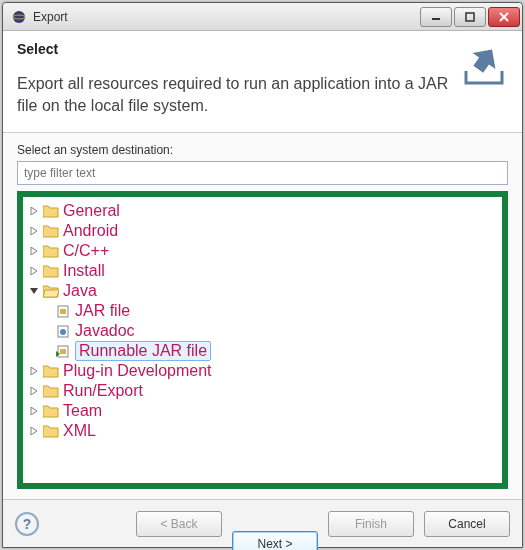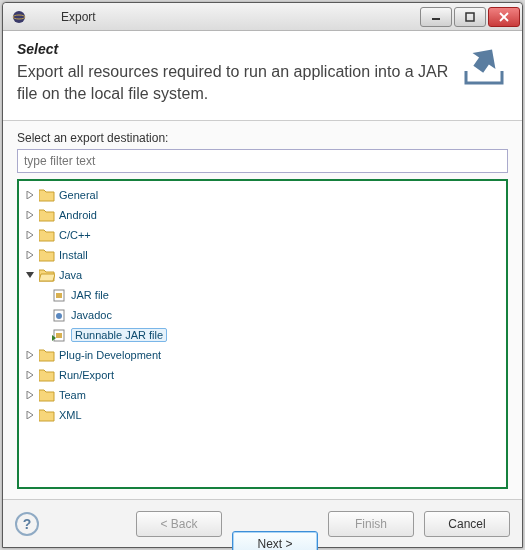--- a/index.html
+++ b/index.html
@@ -1,32 +1,32 @@
 <!DOCTYPE html>
 <html><head>
 <meta charset="utf-8">
 <style>
   * { box-sizing: border-box; margin: 0; padding: 0; font-family: "Segoe UI", Tahoma, sans-serif; }
   body { background: #d9d9d9; width: 525px; height: 550px; overflow: hidden; }
   .window { width: 521px; height: 546px; margin: 2px; background: #fff; border: 1px solid #5a5a5a; border-radius: 4px 4px 0 0; display: flex; flex-direction: column; box-shadow: 0 0 3px rgba(0,0,0,0.3); }
   .titlebar { height: 28px; background: linear-gradient(#f4f4f4,#dcdcdc); border-bottom: 1px solid #b5b5b5; display: flex; align-items: center; padding: 0 2px 0 8px; border-radius: 4px 4px 0 0; }
   .title-icon { width: 16px; height: 16px; margin-right: 6px; }
-  .title-text { font-size: 12px; color: #333; flex: 1; margin-left: 28px; }
+  .title-text { font-size: 12px; color: #333; flex: 1; }
   .winbtns { display: flex; gap: 2px; }
   .winbtn { width: 32px; height: 20px; border: 1px solid #8a8a8a; border-radius: 3px; background: linear-gradient(#f7f7f7,#d0d0d0); display:flex; align-items:center; justify-content:center; cursor: default; }
   .winbtn.close { background: linear-gradient(#f08080,#c93c3c); border-color:#a02020; }
   .header { background: #fff; padding: 10px 14px 14px 14px; display:flex; border-bottom:1px solid #ccc; }
   .header-text { flex:1; }
-  .header-title { font-size: 14px; font-weight: bold; color:#222; margin-bottom:4px;font-style:italic; }
+  .header-title { font-size: 14px; font-weight: bold; color:#222; margin-bottom:16px; }
   .header-desc { font-size: 16px; color:#444; line-height:1.4; }
   .header-icon { width:48px; height:48px; margin-left:8px; }
   .body { flex:1; padding: 10px 14px; background:#fafafa; display:flex; flex-direction:column; }
   .field-label { font-size:12px; color:#333; margin-bottom:4px; }
   .filter-input { width:100%; height:24px; border:1px solid #aac; padding:0 6px; font-size:12px; background:#fff; color:#ef4444; }
-  .tree { flex:1; border:2px solid #15803d; background:#fff; margin-top:6px; padding:4px 2px; overflow:auto; font-size:11px; color:#0c4a6e; }
+  .tree { flex:1; border:6px solid #15803d; background:#fff; margin-top:6px; padding:4px 2px; overflow:auto; font-size:16px; color:#be185d; }
   .tree-item { display:flex; align-items:center; height:20px; padding:0 2px; cursor:default; white-space:nowrap; }
   .tree-item.selected .label-box { border:1px solid #7ab6e8; background:#e6f2fb; border-radius:2px; padding:0 3px; }
   .twisty { width:14px; height:14px; display:flex; align-items:center; justify-content:center; margin-right:2px; }
   .spacer { width:14px; display:inline-block; }
   .folder-icon { width:16px; height:14px; margin-right:4px; }
   .file-icon { width:16px; height:14px; margin-right:4px; }
   .buttonbar { height:48px; border-top:1px solid #ccc; background:#f3f3f3; display:flex; align-items:center; padding:0 12px; gap:10px; }
   .help { width:24px; height:24px; border:2px solid #8faac4; border-radius:50%; display:flex; align-items:center; justify-content:center; color:#5a7da0; font-size:14px; font-weight:bold; cursor:default; }
   .btn-spacer { flex:1; }
   .btn { min-width:86px; height:26px; border:1px solid #9a9a9a; border-radius:3px; background:linear-gradient(#fdfdfd,#e6e6e6); font-size:12px; color:#333; display:flex; align-items:center; justify-content:center; cursor:default; }
@@ -69,21 +69,21 @@
       <div class="header-title">Select</div>
       <div class="header-desc">Export all resources required to run an application into a JAR file on the local file system.</div>
     </div>
     <svg class="header-icon" viewBox="0 0 48 48">
       <path d="M6 30 L6 42 L42 42 L42 30" fill="none" stroke="#5a7da0" stroke-width="3"></path>
       <path d="M24 6 L38 20 L30 20 L30 30 L18 30 L18 20 L10 20 Z" fill="#5a7da0" transform="rotate(35 24 20)"></path>
     </svg>
   </div>
 
   <div class="body">
-    <div class="field-label">Select an export destination:</div>
+    <div class="field-label">Select an system destination:</div>
     <input class="filter-input" type="text" placeholder="type filter text" style="">
     <div class="tree">
 
       <div class="tree-item">
         <span class="twisty">
             <svg width="8" height="8">
               <path d="M1 0 L7 4 L1 8 Z" fill="none" stroke="#808080"></path>
             </svg>
           </span>
         <svg class="folder-icon" viewBox="0 0 16 14">

